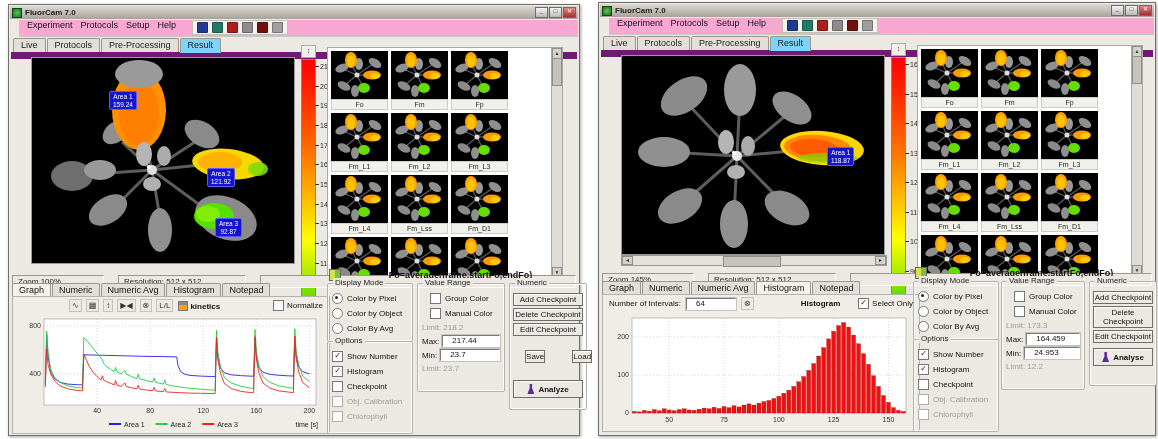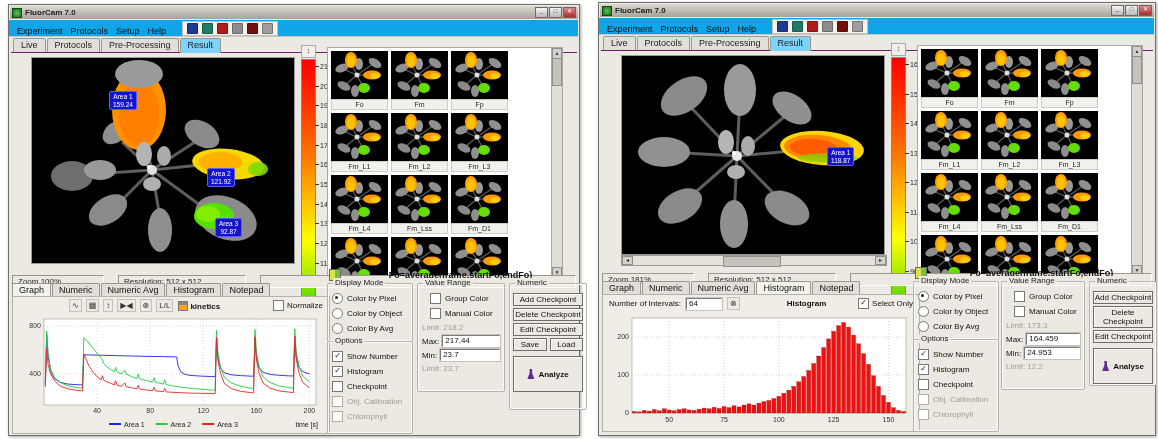--- a/index.html
+++ b/index.html
@@ -9,28 +9,28 @@
   #w1{left:8px;top:4px;width:570px;height:430px}
   #w2{left:598px;top:2px;width:556px;height:432px}
   .titlebar{position:absolute;left:1px;top:1px;right:1px;height:13px;
     background:linear-gradient(#ddd9d2,#a7a39a);display:flex;align-items:center;gap:3px;padding:0 2px}
   .appicon{width:8px;height:8px;background:radial-gradient(#57c957,#1d6b1d);border:1px solid #114911}
   .title{font-size:8px;font-weight:bold;color:#1c1c1c;white-space:nowrap}
   .winbtns{margin-left:auto;display:flex;gap:1px}
   .wb{width:11px;height:9px;border:1px solid #6a6a6a;background:linear-gradient(#f4f4f4,#b9b9b9);
       font-size:6px;line-height:7px;text-align:center;color:#333}
   .wb.close{background:linear-gradient(#e08a8a,#a82a2a);color:#fff}
-  .menubar{position:absolute;left:0;top:15px;right:1px;height:16px;background:#0ea5e9;
-    border-bottom:1px solid #c9c6bf;display:flex;align-items:flex-end;padding-left:4px}
+  .menubar{position:absolute;left:10px;top:15px;right:1px;height:16px;background:#f9a8d4;
+    border-bottom:1px solid #c9c6bf;display:flex;align-items:flex-start;padding-left:4px}
   .menu-item{font-size:9px;padding:1px 4px;color:#111}
   .tbicons{display:flex;gap:4px;margin-left:12px;border:1px solid #c2bfb8;background:#f6f3ec;
     padding:1px 4px;align-items:center;height:11px}
   .tbi{width:9px;height:9px;border-radius:1px;border:1px solid rgba(0,0,0,.25)}
   .maintabs{position:absolute;left:2px;top:32px;right:2px;height:15px;display:flex;align-items:center;
-    gap:1px;border-bottom:1px solid #701a75;padding-left:2px}
+    gap:1px;border-bottom:7px solid #701a75;padding-left:2px}
   .mtab{font-size:9px;padding:1px 7px 2px;border:1px solid #9a978f;border-bottom:none;
     border-radius:2px 2px 0 0;background:#e2dfd8;color:#222;position:relative}
   .mtab.active{background:#7dd3fc;top:1px;padding-bottom:3px}
   .imagebox{position:absolute;left:22px;top:52px;width:262px;height:205px;border:1px solid #9a9a9a;background:#000}
   #w2 .imagebox{height:198px}
   .imagebox svg{display:block}
   .badge{position:absolute;background:#1414cc;border:1px solid #5a5aff;border-radius:2px;color:#fff;
     font-size:6.5px;line-height:7.5px;text-align:center;padding:1px 3px;white-space:nowrap}
   .hscroll{position:absolute;left:22px;top:252px;width:264px;height:9px;background:#e4e1da;
     border:1px solid #9a9a9a;display:flex;align-items:stretch}
@@ -76,21 +76,21 @@
   .kin{font-size:8px;font-weight:bold}
   .norm{margin-left:auto;display:flex;gap:3px;align-items:center;font-size:8px}
   .cb{width:9px;height:9px;border:1px solid #777;background:#fff;display:inline-block;font-size:8px;line-height:8px;
     text-align:center;color:#111;flex:none}
   .cb.checked::after{content:"✓"}
   .rb{width:9px;height:9px;border:1px solid #777;border-radius:50%;background:#fff;display:inline-block;position:relative;flex:none}
   .rb.sel::after{content:"";position:absolute;left:2px;top:2px;width:3px;height:3px;border-radius:50%;background:#222}
   .blpanel svg{display:block;margin:2px auto 0}
   .hlbl{font-size:8px}
   .inp{background:#fff;border:1px solid;border-color:#7a7a7a #fff #fff #7a7a7a;outline:1px solid #c5c2bb;
-    font-size:8px;padding:0 2px;height:10px;line-height:10px}
+    font-size:8px;padding:0 9px;height:10px;line-height:10px}
   .ivl{width:30px}
   .htitle{font-size:8px;font-weight:bold;margin-left:42px}
   .ctrl{position:absolute;left:318px;top:262px;right:3px;bottom:3px}
   #w2 .ctrl{left:314px}
   .palicon{position:absolute;left:2px;top:2px;width:10px;height:10px;border:1px solid #666;
     background:linear-gradient(90deg,#d6e24a 50%,#7cbf3f 50%)}
   .formula{position:absolute;left:18px;right:0;top:3px;text-align:center;font-size:9px;font-weight:bold;white-space:nowrap}
   .group{position:absolute;border:1px solid #b5b2ab;box-shadow:inset 0 0 0 1px #fbfaf7;border-radius:2px;padding-top:7px}
   .glab{position:absolute;top:-6px;left:5px;background:#ece9e2;font-size:8px;padding:0 2px;color:#222;white-space:nowrap}
   .g-display{left:0;top:16px;width:84px;height:50px}
@@ -101,22 +101,22 @@
   #w2 .g-num{left:176px;width:66px;height:96px}
   .optrow{display:flex;align-items:center;gap:4px;font-size:8px;padding:2px 4px;color:#111;white-space:nowrap}
   .optrow.disabled{color:#9f9c94}
   .optrow.disabled .cb{border-color:#b0ada6}
   .dimtext{font-size:8px;color:#9f9c94;padding:2px 4px;white-space:nowrap}
   .inprow{display:flex;align-items:center;gap:3px;font-size:8px;padding:1px 4px}
   .inprow .inp{flex:1}
   .nbtn{display:block;width:92%;margin:2px auto;font-family:"Liberation Sans",sans-serif;font-size:8px;padding:1px 0;
     text-align:center;background:#ece9e2;color:#111;border:1px solid #6f6d68;box-shadow:inset 1px 1px 0 #fff;cursor:pointer}
   .slrow{display:flex;gap:3px;width:92%;margin:2px auto}
-  .slrow .nbtn{flex:1;margin:0}
-  .analyze{font-weight:bold;height:36px;display:flex;align-items:center;justify-content:center;gap:4px;margin-top:5px}
+  .slrow .nbtn{flex:1;margin:12px}
+  .analyze{font-weight:bold;height:18px;display:flex;align-items:center;justify-content:center;gap:4px;margin-top:5px}
   .anicon{width:7px;height:10px;background:#5a2d91;clip-path:polygon(32% 0,68% 0,68% 42%,100% 100%,0 100%,32% 42%)}
   svg text{font-family:"Liberation Sans",sans-serif}
 </style>
 </head>
 <body>
 
 <svg width="0" height="0" style="position:absolute" aria-hidden="true">
   <defs>
     <symbol id="plantA" viewBox="0 0 262 205">
       <rect width="262" height="205" fill="#000"></rect>
@@ -629,21 +629,21 @@
         </svg>
       </div>
     </div>
   <div class="vscroll">
     <span class="vs-b vs-up">▲</span>
     <span class="vs-th"></span>
     <span class="vs-b vs-dn">▼</span>
   </div>
 
   <div class="statusbar">
-    <span class="scell" style="width:80px">Zoom 181%</span>
+    <span class="scell" style="width:80px">Zoom 145%</span>
     <span class="scell" style="width:116px">Resolution: 512 x 512</span>
     <span class="scell fill"></span>
   </div>
   <div class="rtabs">
       <span class="rtab">Graph</span>
       <span class="rtab">Numeric</span>
       <span class="rtab">Numeric Avg</span>
       <span class="rtab active">Histogram</span>
       <span class="rtab">Notepad</span>
     </div>

